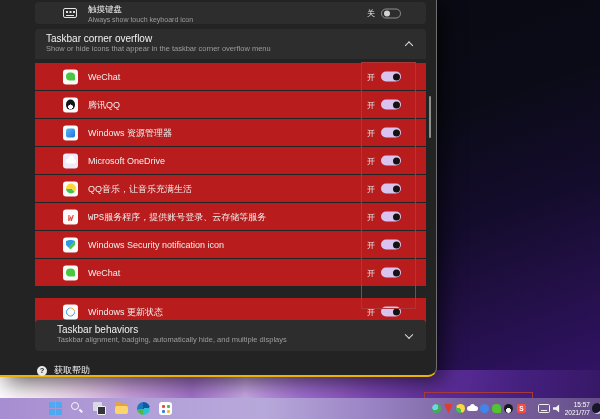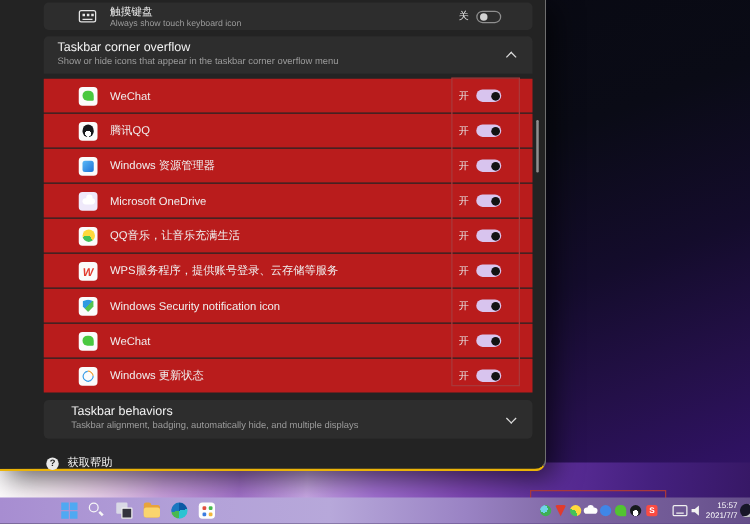--- a/index.html
+++ b/index.html
@@ -195,21 +195,21 @@
       </span>
     <span class="row-label">QQ音乐，让音乐充满生活</span>
     <div class="tglwrap">
         <span class="tgl-label">开</span>
       <span class="toggle on">
           <span class="knob"></span>
         </span>
       </div>
   </div>
 
-  <div class="row" style="top:203px;">
+  <div class="row" style="top:203px;font-family:Liberation Mono, monospace;">
     <span class="app-icon">
         <i class="g wps-g"></i>
       </span>
     <span class="row-label">WPS服务程序，提供账号登录、云存储等服务</span>
     <div class="tglwrap">
         <span class="tgl-label">开</span>
       <span class="toggle on">
           <span class="knob"></span>
         </span>
       </div>
@@ -234,21 +234,21 @@
       </span>
     <span class="row-label">WeChat</span>
     <div class="tglwrap">
         <span class="tgl-label">开</span>
       <span class="toggle on">
           <span class="knob"></span>
         </span>
       </div>
   </div>
 
-  <div class="row" style="top:287px;">
+  <div class="row" style="top:298px;">
     <span class="app-icon">
         <i class="g update-g"></i>
       </span>
     <span class="row-label">Windows 更新状态</span>
     <div class="tglwrap">
         <span class="tgl-label">开</span>
       <span class="toggle on">
           <span class="knob"></span>
         </span>
       </div>

